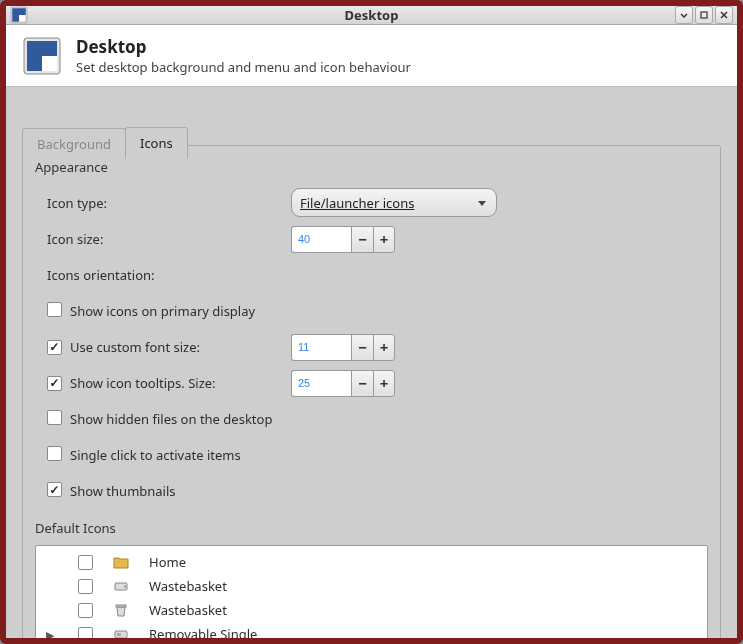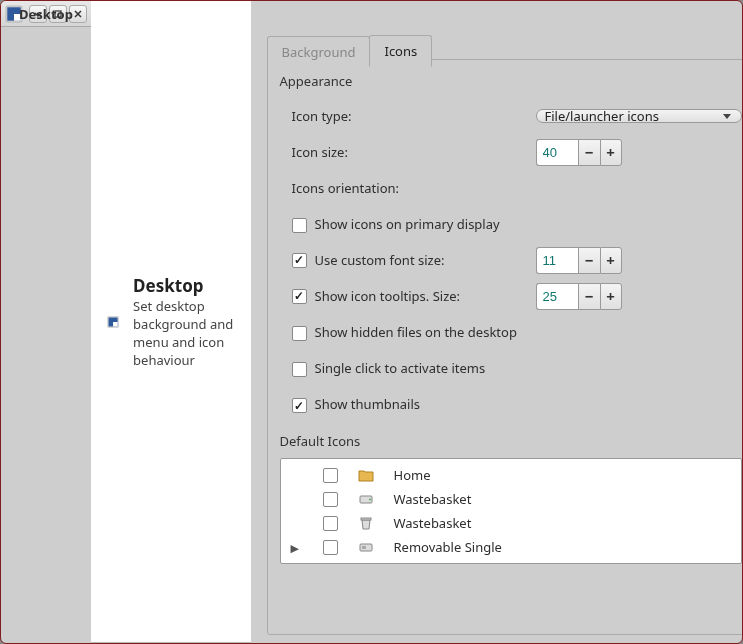--- a/index.html
+++ b/index.html
@@ -9,25 +9,25 @@
   color: #2e2e2e;
   background: #888;
   width: 743px;
   height: 644px;
   overflow: hidden;
 }
 .window {
   width: 743px;
   height: 644px;
   background: #cecece;
-  border: 1px solid #7f1d1d;
+  border: 6px solid #7f1d1d;
   border-radius: 6px;
   overflow: hidden;
   display: flex;
-  flex-direction: row;
+  flex-direction: column;
 }
 .titlebar {
   height: 26px;
   background: linear-gradient(to bottom, #e8e8e8, #d5d5d5);
   border-bottom: 1px solid #aaa;
   display: flex;
   align-items: center;
   padding: 0 4px;
   position: relative;
 }
@@ -91,21 +91,21 @@
 .tab {
   padding: 6px 14px;
   border: 1px solid #aaa;
   border-bottom: none;
   background: #cecece;
   color: #888;
   border-top-left-radius: 3px;
   border-top-right-radius: 3px;
   margin-right: -1px;
   position: relative;
-  top: 8px;
+  top: 14px;
 }
 .tab.active {
   background: #cecece;
   color: #222;
   z-index: 2;
   border-bottom: 1px solid #cecece;
   margin-top: 16px;
 }
 .tab-panel {
   border: 1px solid #aaa;
@@ -126,61 +126,62 @@
   align-items: center;
   margin: 4px 0;
   min-height: 28px;
 }
 .row-label {
   width: 256px;
   padding-left: 12px;
 }
 .row-check {
   display: flex;
-  align-items: flex-end;
+  align-items: flex-start;
   padding-left: 12px;
   gap: 8px;
 }
 .dropdown {
   width: 206px;
-  height: 14px;
+  height: 29px;
   background: linear-gradient(to bottom, #f4f4f4, #e0e0e0);
   border: 1px solid #999;
   border-radius: 9px;
   display: flex;
   align-items: center;
   padding: 0 8px;
   color: #222;
   position: relative;
+  text-decoration: underline;
 }
 .dropdown.sm { width: 180px; }
 .dropdown::after {
   content: "";
   position: absolute;
   right: 10px;
   top: 50%;
   margin-top: -2px;
   border-left: 4px solid transparent;
   border-right: 4px solid transparent;
   border-top: 5px solid #444;
 }
 .spin {
   display: flex;
   align-items: center;
 }
 .spin input {
-  width: 42px;
+  width: 60px;
   height: 27px;
   border: 1px solid #999;
   border-right: none;
   border-radius: 3px 0 0 3px;
   background: #fff;
   padding: 0 6px;
-  font-size: 13px;
-  color: #0f766e;
+  font-size: 11px;
+  color: #3b82f6;
 }
 .spin-btn {
   width: 22px;
   height: 27px;
   border: 1px solid #999;
   background: linear-gradient(to bottom, #f4f4f4, #e0e0e0);
   display: flex;
   align-items: center;
   justify-content: center;
   font-size: 15px;

